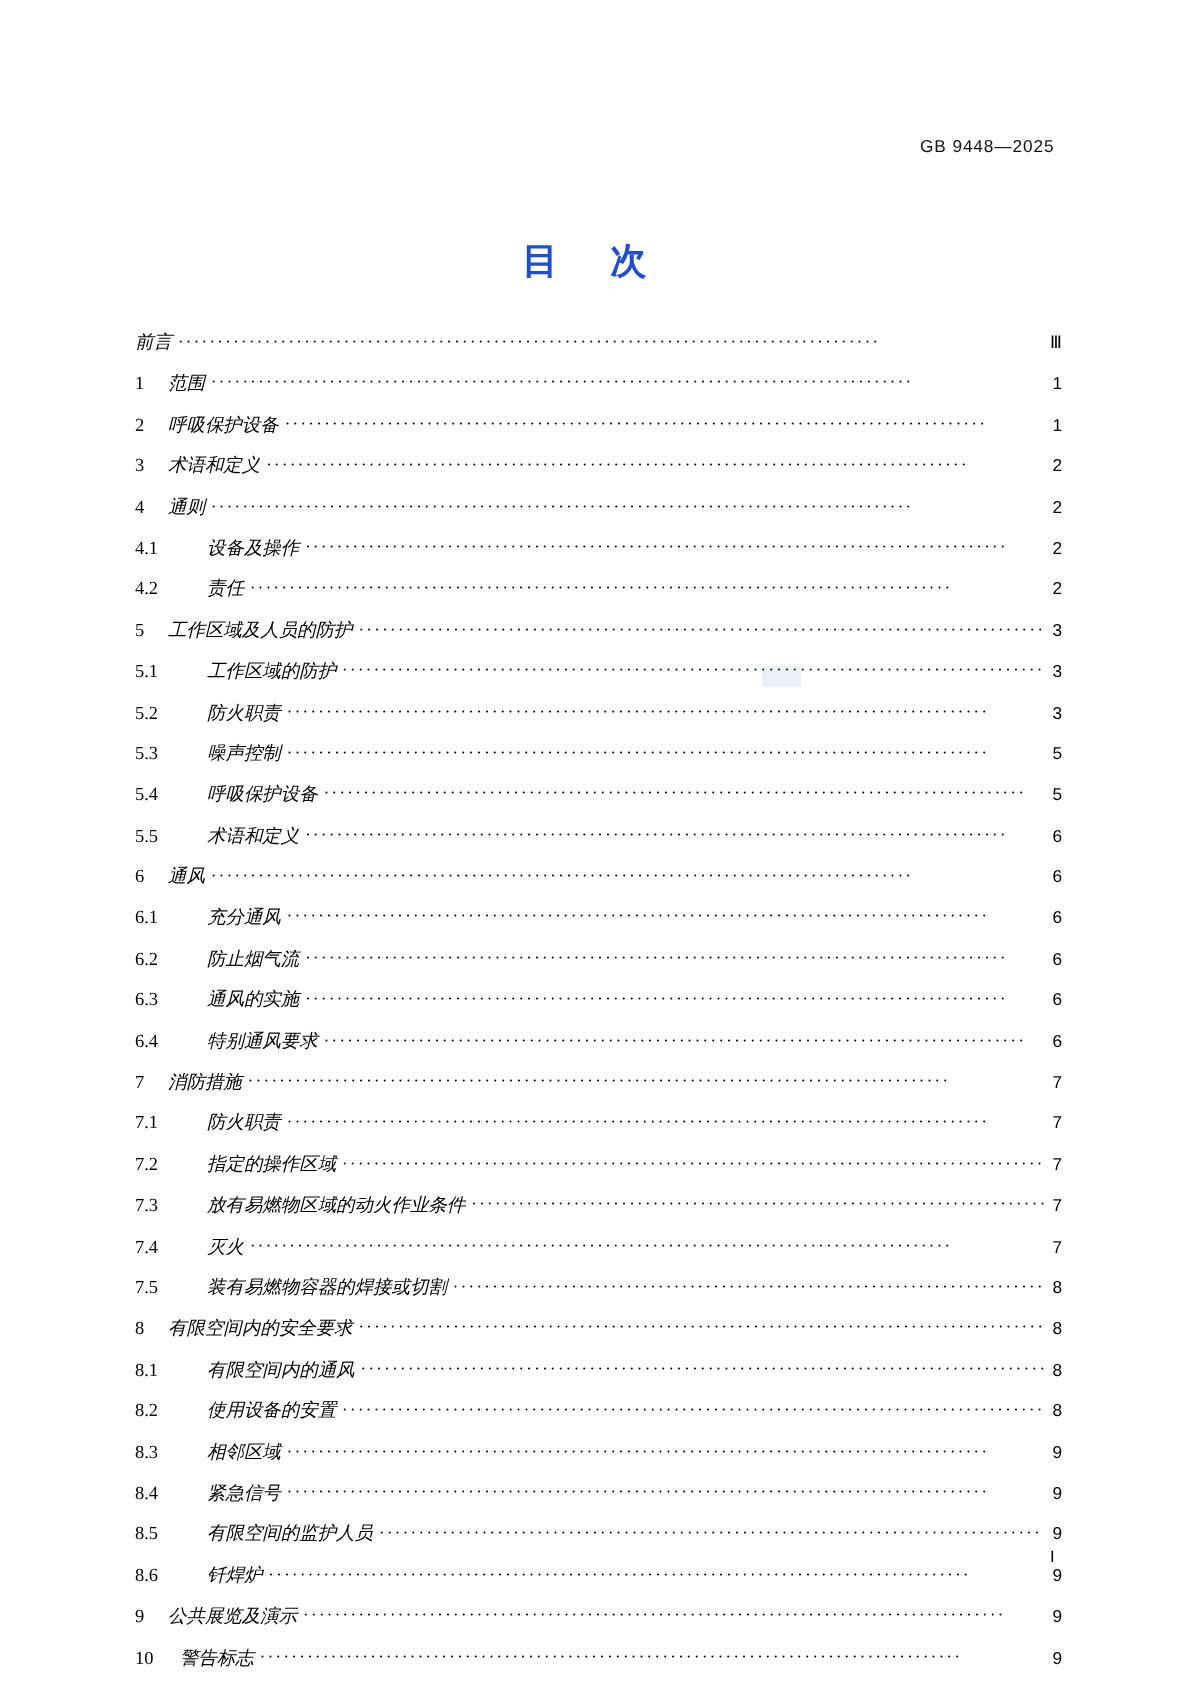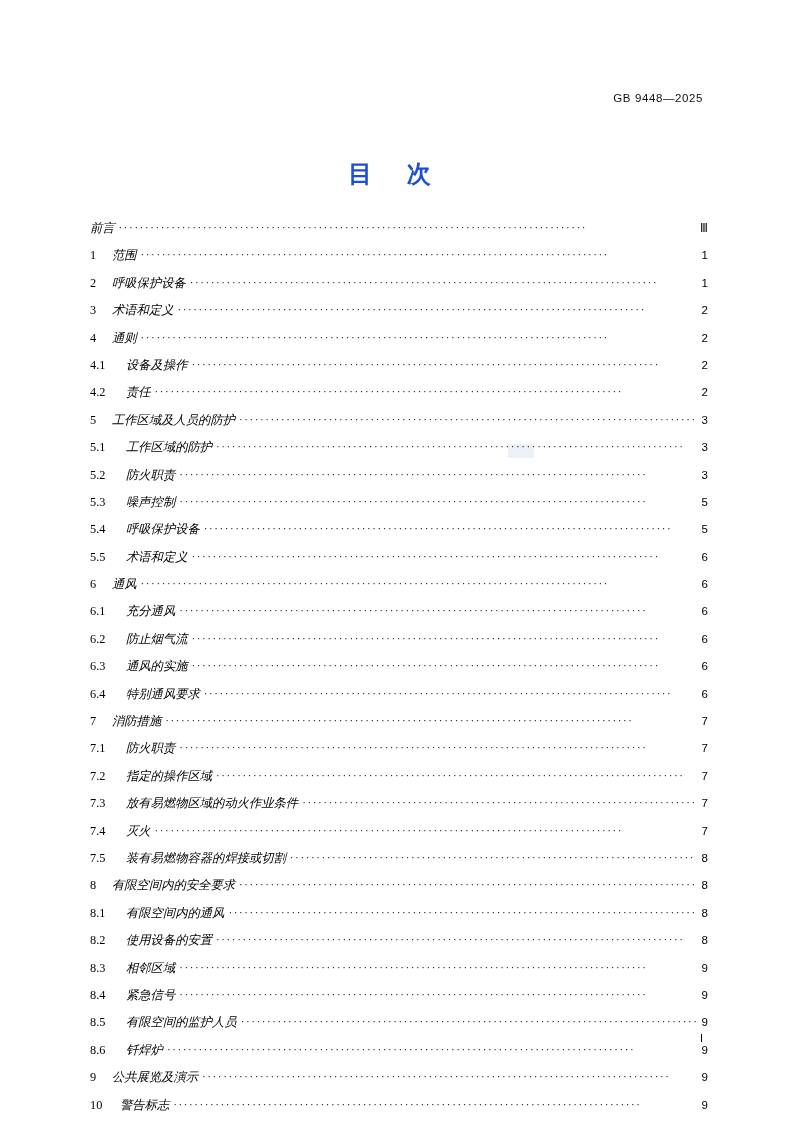--- a/index.html
+++ b/index.html
@@ -89,21 +89,21 @@
   
   .lvl-front .num { width: 0px; }
   .lvl-front .label { margin-left: 0px; }
 
   .lvl-1 .num { width: 22px; }
   .lvl-1 .label { margin-left: 0px; }
 
   .lvl-1b .num { width: 30px; }
 
   .lvl-2 .num { width: 36px; }
-  .lvl-2 .label { margin-left: 0px; }
+  .lvl-2 .label { margin-left: 12px; }
 
   .footer-page {
     position: absolute;
     bottom: 78px;
     right: 90px;
     font-family: "Liberation Sans", "DejaVu Sans", sans-serif;
     font-size: 11px;
     color: #000;
   }
   .watermark {

